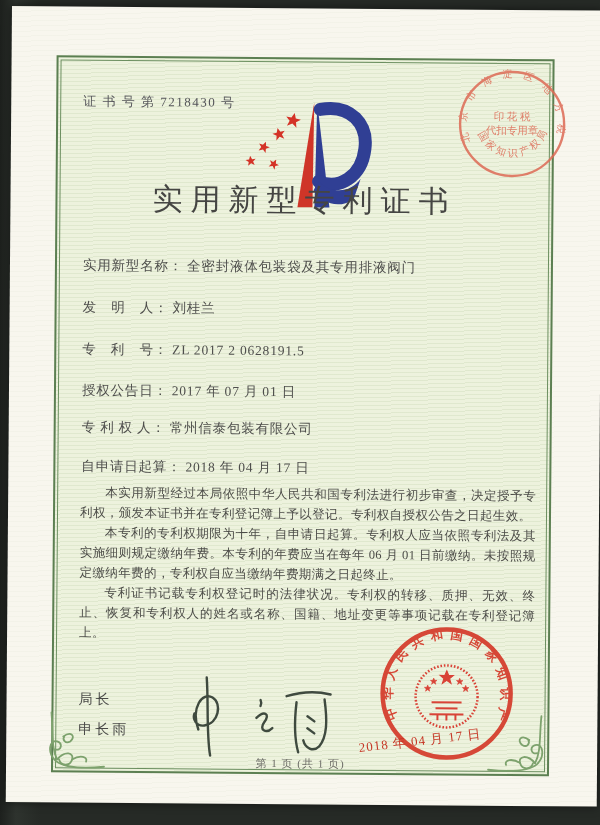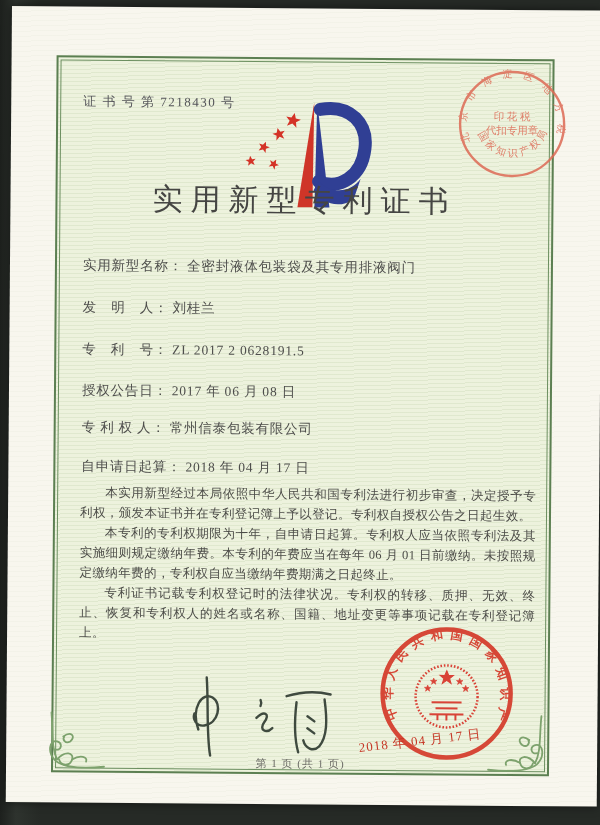--- a/index.html
+++ b/index.html
@@ -105,35 +105,39 @@
     <div class="field-row" style="top:250px">
       <span class="flabel">实用新型名称：</span><span class="fvalue">全密封液体包装袋及其专用排液阀门</span>
     </div>
     <div class="field-row" style="top:292px">
       <span class="flabel">发　明　人：</span><span class="fvalue">刘桂兰</span>
     </div>
     <div class="field-row" style="top:334px">
       <span class="flabel">专　利　号：</span><span class="fvalue">ZL 2017 2 0628191.5</span>
     </div>
     <div class="field-row" style="top:375px">
-      <span class="flabel">授权公告日：</span><span class="fvalue">2017 年 06 月 08 日</span>
+      <span class="flabel">授权公告日：</span><span class="fvalue">2017 年 07 月 01 日</span>
     </div>
     <div class="field-row" style="top:412px">
       <span class="flabel">专 利 权 人：</span><span class="fvalue">常州信泰包装有限公司</span>
     </div>
     <div class="field-row" style="top:451px">
       <span class="flabel">自申请日起算：</span><span class="fvalue">2018 年 04 月 17 日</span>
     </div>
 
     <div class="body-text">
       <p>本实用新型经过本局依照中华人民共和国专利法进行初步审查，决定授予专利权，颁发本证书并在专利登记簿上予以登记。专利权自授权公告之日起生效。</p>
       <p>本专利的专利权期限为十年，自申请日起算。专利权人应当依照专利法及其实施细则规定缴纳年费。本专利的年费应当在每年 06 月 01 日前缴纳。未按照规定缴纳年费的，专利权自应当缴纳年费期满之日起终止。</p>
       <p>专利证书记载专利权登记时的法律状况。专利权的转移、质押、无效、终止、恢复和专利权人的姓名或名称、国籍、地址变更等事项记载在专利登记簿上。</p>
     </div>
 
+    <div class="director">
+      <div>局长</div>
+      <div>申长雨</div>
+    </div>
 
     <svg class="signature" width="175" height="95" viewBox="0 0 175 95">
       <g fill="none" stroke="#3f4a3f" stroke-width="2.4" stroke-linecap="round">
         <path d="M30,62 C22,40 34,24 44,30 C54,36 50,56 36,58 C28,59 24,52 26,46"></path>
         <path d="M38,10 C40,34 38,66 42,88"></path>
         <path d="M88,50 C96,42 102,46 96,54 C90,62 98,66 104,60"></path>
         <path d="M92,32 C93,34 93,36 92,38"></path>
         <path d="M118,28 C134,23 150,23 162,26"></path>
         <path d="M128,34 C126,52 126,70 130,84"></path>
         <path d="M156,31 C159,52 159,68 151,78 C145,84 137,80 135,72"></path>

